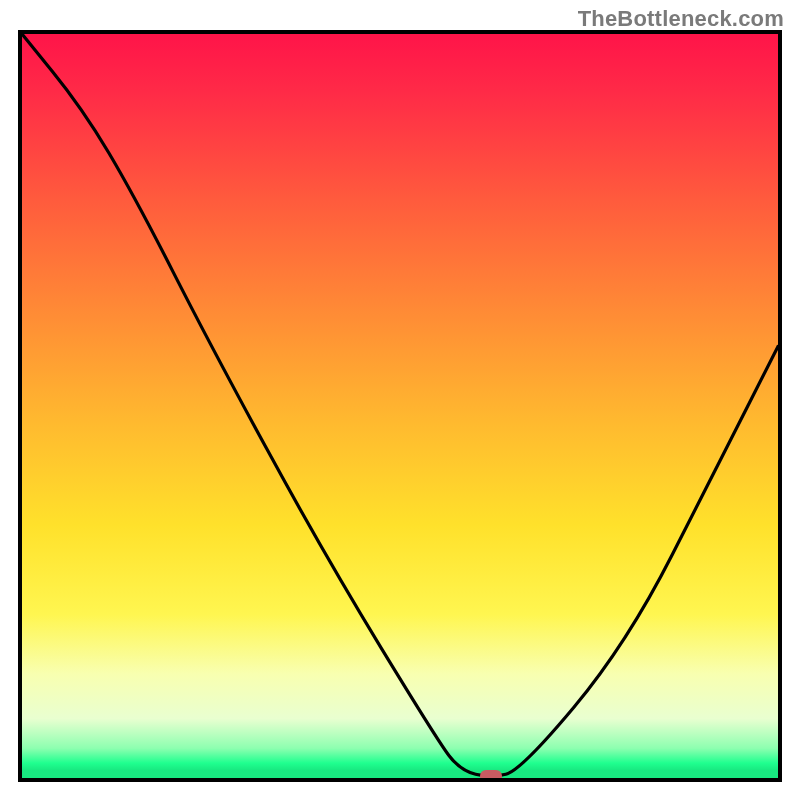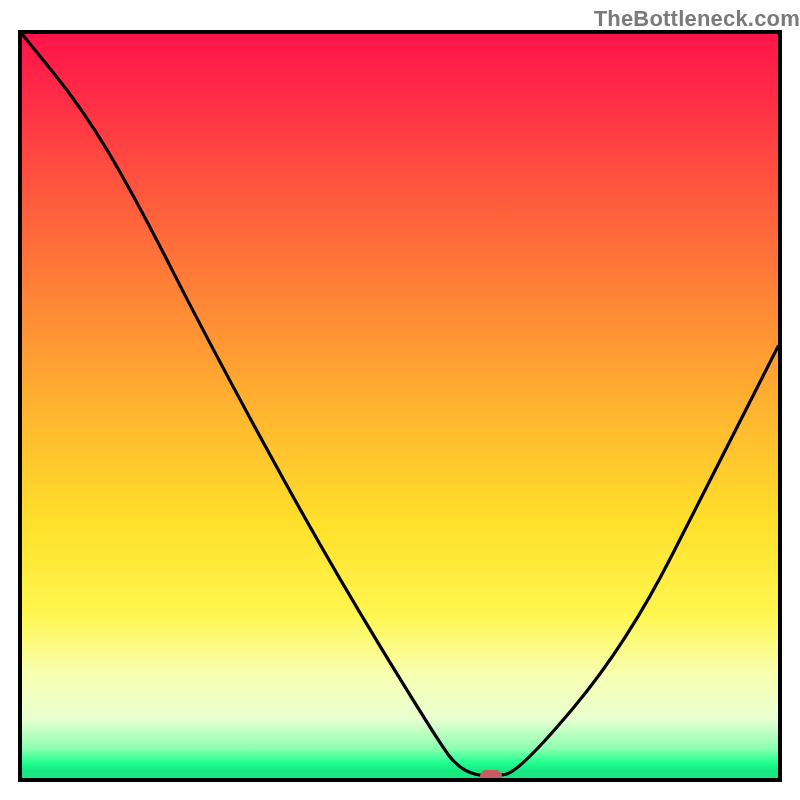--- a/index.html
+++ b/index.html
@@ -11,21 +11,21 @@
     font-family: Arial, Helvetica, sans-serif;
   }
   .wrap {
     position: relative;
     width: 800px;
     height: 800px;
   }
   .watermark {
     position: absolute;
     top: 6px;
-    right: 0;
+    right: 16px;
     font-size: 22px;
     font-weight: 600;
     color: #7a7a7a;
     letter-spacing: 0.2px;
     z-index: 5;
   }
   .plot-outer {
     position: absolute;
     left: 18px;
     top: 30px;

